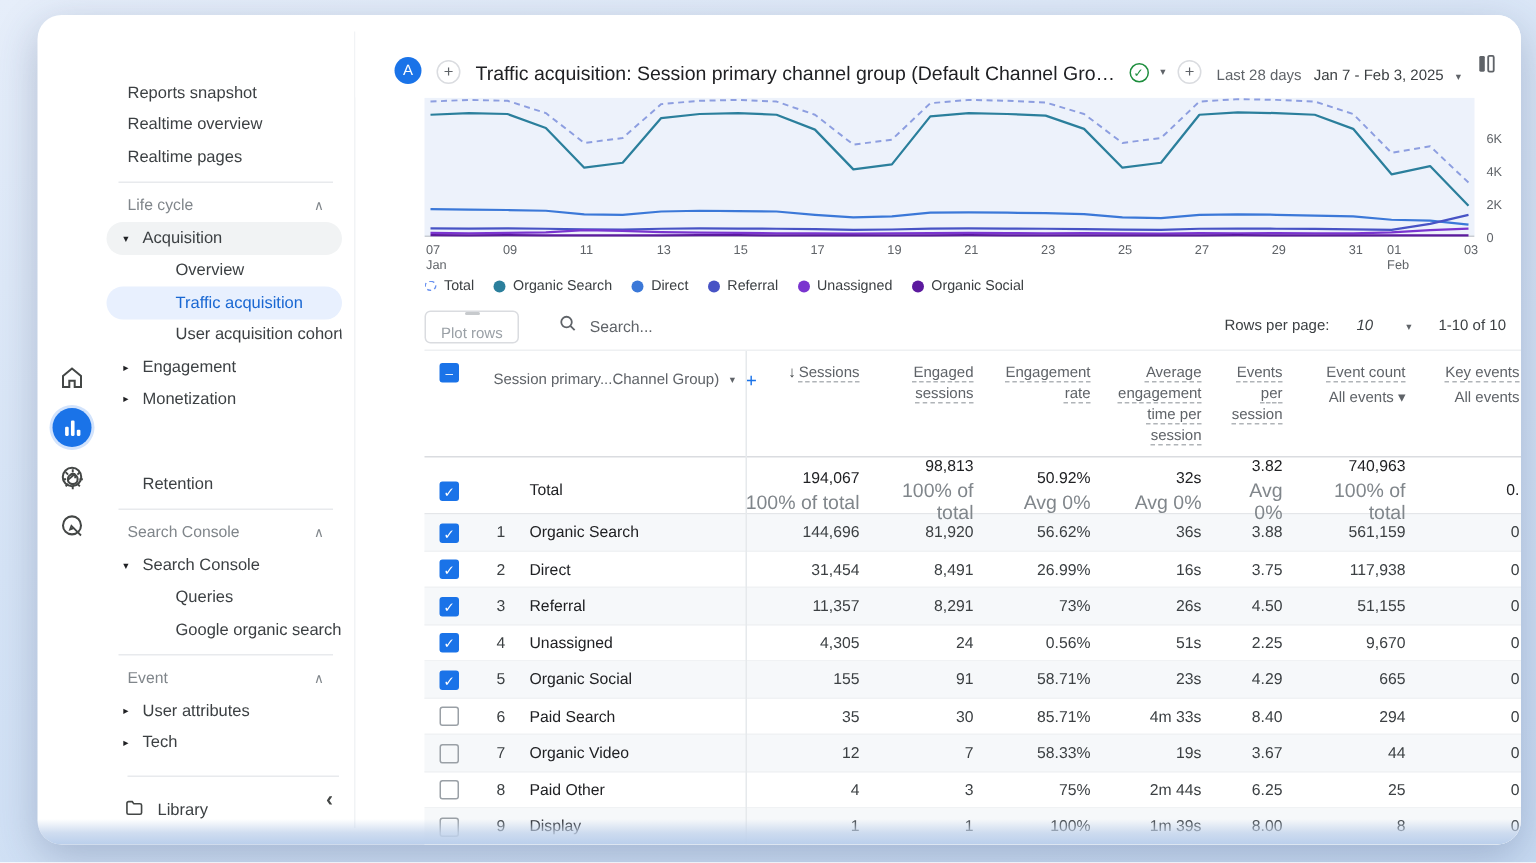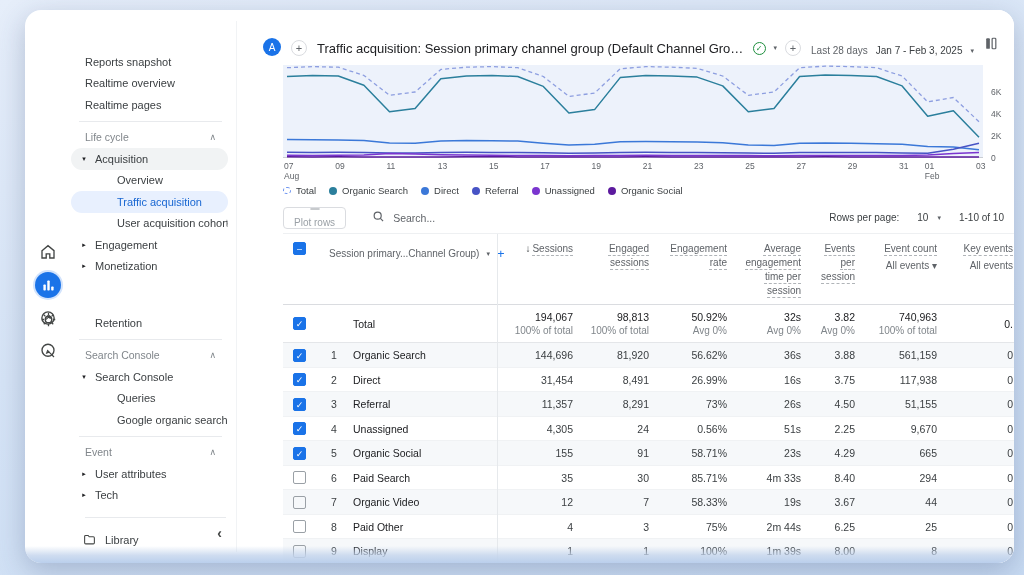--- a/index.html
+++ b/index.html
@@ -61,41 +61,41 @@
   .legend .dot.hollow { background:#fff; border:1.4px dashed #6991f0; width:7px; height:7px; }
 
   
   .toolbar { height:32px; display:flex; align-items:center; gap:12px; border-bottom:1px solid #eef0f2; padding-right:10px; }
   .plot-rows { border:1px solid #dadce0; border-radius:4px; height:22px; padding:0 10px; display:flex; align-items:center; gap:7px; color:#9aa0a6; font-size:10px; cursor:default;flex-direction:column; }
   .mini-cb { width:10px; height:10px; border:1px solid #c7cacd; border-radius:2px; background:#f8f9fa; }
   .search { display:flex; align-items:center; gap:8px; margin-left:14px; }
   .search input { border:none; outline:none; font-size:10.5px; width:150px; color:#3c4043; font-family:inherit; }
   .search input::placeholder { color:#5f6368; }
   .pager { margin-left:auto; display:flex; align-items:center; gap:18px; font-size:10px; color:#3c4043; }
-  .rpp { display:flex; align-items:center; gap:9px; cursor:pointer; }
+  .rpp { display:flex; align-items:center; gap:22px; cursor:pointer;font-style:italic; }
 
   
   .table { position:relative; width:740px; --cols:34px 180px 86px 76px 78px 74px 54px 82px 76px; }
   .v-divider { position:absolute; left:214px; top:0; bottom:0; width:1px; background:#e6e9ec; z-index:2; }
   .t-head { display:grid; grid-template-columns:var(--cols); border-bottom:1px solid #dadce0; padding:8px 0 6px; min-height:58px; align-items:start; }
   .th { font-size:10px; color:#5f6368; line-height:1.4; }
   .th.num { text-align:right; padding-right:10px; }
   .hlabel { text-decoration:underline dashed; text-decoration-color:#b0b4b8; text-decoration-thickness:1px; text-underline-offset:2.5px; cursor:pointer; }
   .th .sub { margin-top:3px; text-decoration:none; color:#5f6368; cursor:pointer; }
   .sorticon { font-size:10px; margin-right:2px; color:#3c4043; }
   .dim-cell { display:flex; align-items:center; gap:7px; padding-left:12px; padding-top:3px; font-size:10px; color:#5f6368; white-space:nowrap; }
   .dim-cell .plus { color:#1a73e8; font-size:13px; cursor:pointer; }
   .cb { width:13px; height:13px; border:1.5px solid #9aa0a6; border-radius:2px; margin-left:10px; cursor:pointer; flex:0 0 13px; }
   .cb.on, .cb.ind { background:#1a73e8; border-color:#1a73e8; color:#fff; font-size:9px; line-height:13px; text-align:center; }
   .trow { display:grid; grid-template-columns:var(--cols); align-items:center; border-bottom:1px solid #f0f2f4; height:24.5px; }
   .trow.alt { background:#f6f8fa; }
   .trow.total { height:38px; border-bottom:1px solid #e4e6e9; }
   .td.num { text-align:right; padding-right:10px; font-size:10.5px; color:#3c4043; }
   .total .td.num .v { color:#202124; }
-  .td .subv { font-size:10px; color:#80868b; margin-top:2px; }
+  .td .subv { font-size:13px; color:#80868b; margin-top:2px; }
   .ch-cell { display:flex; align-items:center; gap:12px; padding-left:14px; font-size:10.5px; color:#202124; white-space:nowrap; overflow:hidden; }
   .ch-cell .rownum { color:#3c4043; width:10px; flex:0 0 10px; }
   .total .ch-cell { padding-left:36px; }
 
   .bottom-fade { position:absolute; left:0; right:0; bottom:0; height:17px; z-index:6; pointer-events:none;
                  background:linear-gradient(180deg,rgba(201,216,238,0) 0%,rgba(195,212,236,.8) 55%,#bacfec 100%); }
 </style>
 </head>
 <body>
 
@@ -264,21 +264,21 @@
             <div class="y-axis">
                 <span style="top: 21.8554px;">6K</span>
                 <span style="top: 43.9036px;">4K</span>
                 <span style="top: 65.9518px;">2K</span>
                 <span style="top: 88px;">0</span>
               </div>
           </div>
           <div class="x-axis">
               <div class="tick" style="left: 1px;">
                 <div>07</div>
-                <div>Aug</div>
+                <div>Jan</div>
               </div>
               <div class="tick" style="left: 52.2593px;">
                 <div>09</div>
               </div>
               <div class="tick" style="left: 103.519px;">
                 <div>11</div>
               </div>
               <div class="tick" style="left: 154.778px;">
                 <div>13</div>
               </div>

